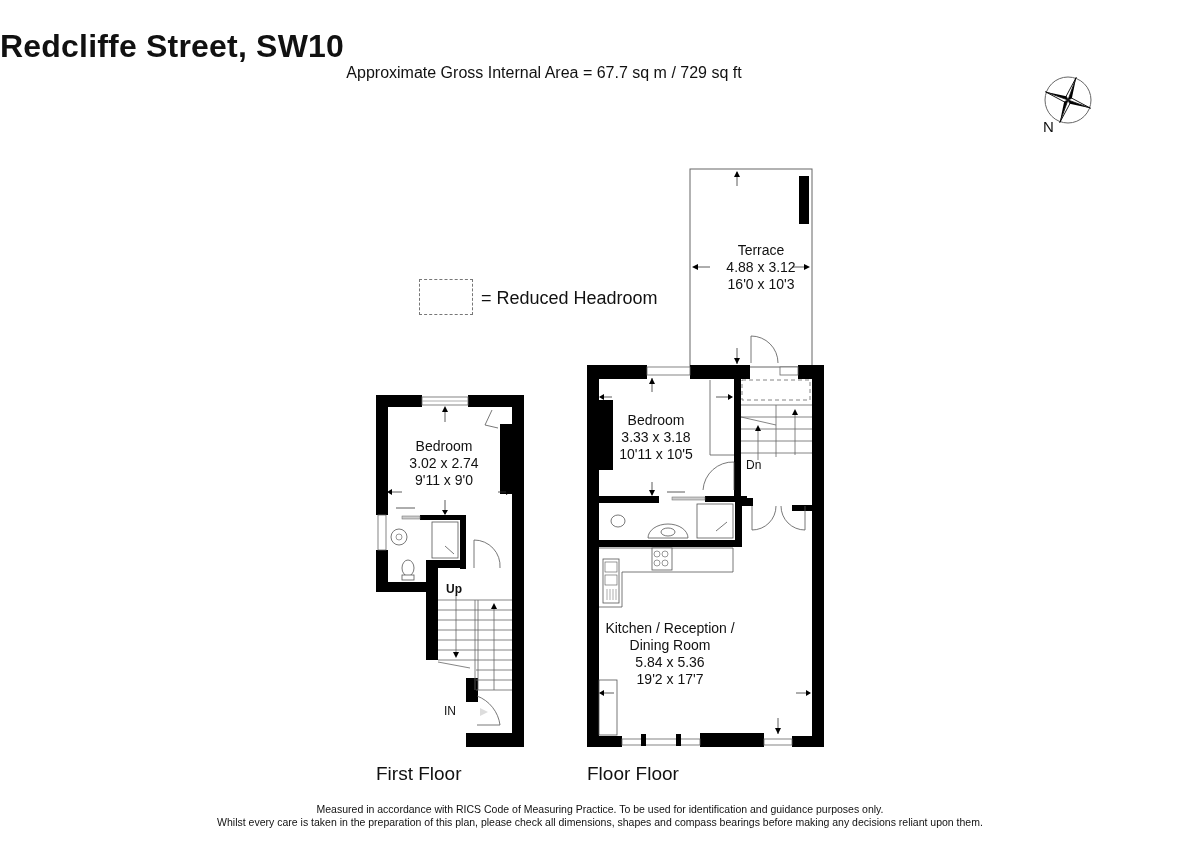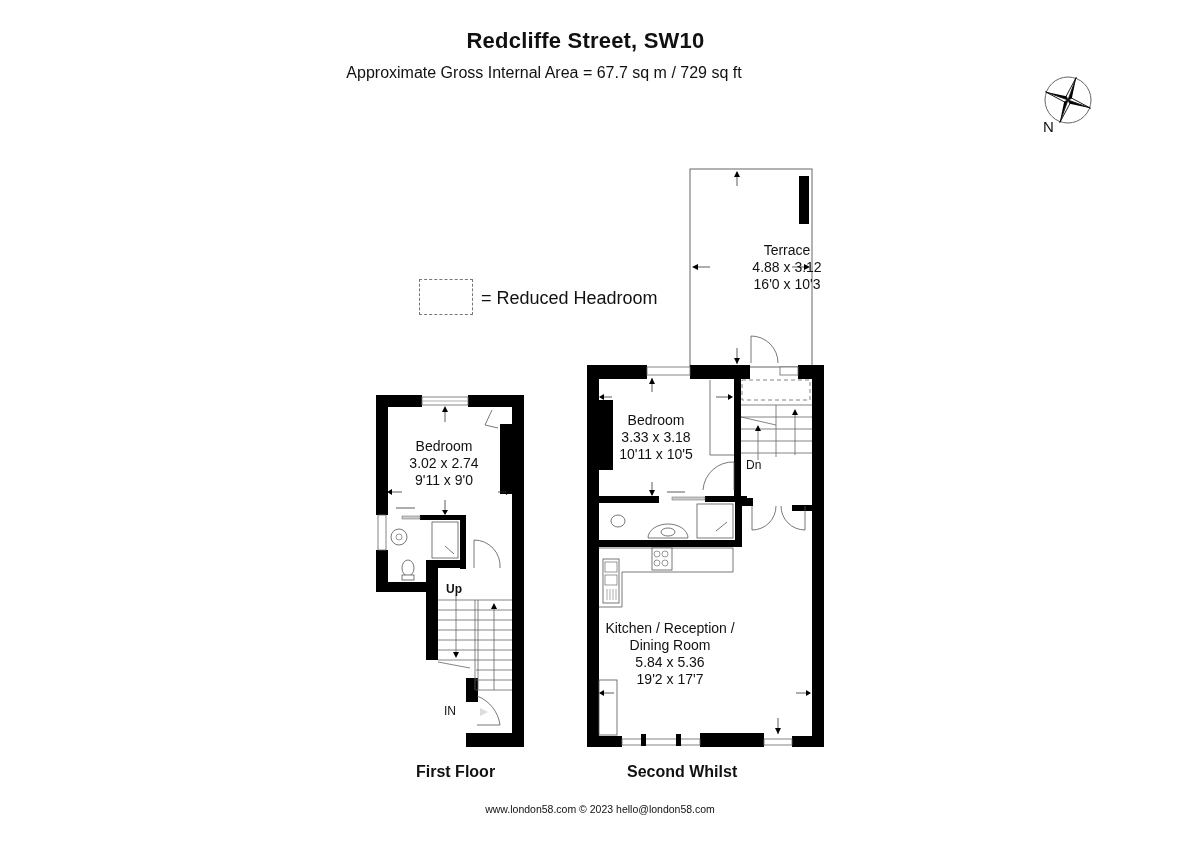--- a/index.html
+++ b/index.html
@@ -1,23 +1,23 @@
 <!DOCTYPE html>
 <html><head>
 <meta charset="utf-8">
 <style>
   html, body { margin: 0; padding: 0; background: #ffffff; }
   body { width: 1200px; height: 864px; position: relative; overflow: hidden; font-family: "Liberation Sans", sans-serif; color: #111; }
   .abs { position: absolute; }
-  .title { left: 0; width: 1171px; top: 28px; text-align: center; font-size: 22px; font-weight: bold; letter-spacing: 0.2px; }
+  .title { left: 0; width: 1171px; top: 28px; text-align: left; font-size: 32px; font-weight: bold; letter-spacing: 0.2px; }
   .subtitle { left: 0; width: 1088px; top: 63px; text-align: center; font-size: 16px; line-height: 20px; }
   .legend-box { left: 419px; top: 279px; width: 54px; height: 36px; border: 1px dashed #777; box-sizing: border-box; }
   .legend-text { left: 481px; top: 288px; font-size: 18px; }
   .room-label { text-align: center; font-size: 14px; line-height: 17px; }
-  .floor-label { font-size: 16px; font-weight: bold; margin-left: 40px; }
+  .floor-label { font-size: 19px; font-weight: normal; }
   .footer { left: 0; width: 1200px; top: 803px; text-align: center; font-size: 10.5px; line-height: 12.5px; }
   .small-label { font-size: 12px; }
   svg { position: absolute; left: 0; top: 0; }
 </style>
 </head>
 <body>
 
 <div class="abs title">Redcliffe Street, SW10</div>
 <div class="abs subtitle">
   <div>Approximate Gross Internal Area = 67.7 sq m / 729 sq ft</div>
@@ -238,36 +238,37 @@
 </svg>
 
 <div class="abs room-label" style="left:388px; top:438px; width:112px;">
   <div>Bedroom</div>
   <div>3.02 x 2.74</div>
   <div>9'11 x 9'0</div>
 </div>
 <div class="abs small-label" style="left:446px; top:582px;font-weight:bold;">Up</div>
 <div class="abs small-label" style="left:444px; top:704px;">IN</div>
 
-<div class="abs room-label" style="left:716px; top:242px; width:142px;">
+<div class="abs room-label" style="left:690px; top:242px; width:142px;">
   <div>Terrace</div>
   <div>4.88 x 3.12</div>
   <div>16'0 x 10'3</div>
 </div>
 <div class="abs room-label" style="left:610px; top:412px; width:92px;">
   <div>Bedroom</div>
   <div>3.33 x 3.18</div>
   <div>10'11 x 10'5</div>
 </div>
 <div class="abs small-label" style="left:746px; top:458px;">Dn</div>
 <div class="abs room-label" style="left:595px; top:620px; width:150px;">
   <div>Kitchen / Reception /</div>
   <div>Dining Room</div>
   <div>5.84 x 5.36</div>
   <div>19'2 x 17'7</div>
 </div>
 
 <div class="abs floor-label" style="left:376px; top:763px;">First Floor</div>
-<div class="abs floor-label" style="left:587px; top:763px;">Second Whilst</div>
+<div class="abs floor-label" style="left:587px; top:763px;">Floor Floor</div>
 
 <div class="abs footer">
-  <div>www.london58.com © 2023 hello@london58.com</div>
+  <div>Measured in accordance with RICS Code of Measuring Practice. To be used for identification and guidance purposes only.</div>
+  <div>Whilst every care is taken in the preparation of this plan, please check all dimensions, shapes and compass bearings before making any decisions reliant upon them.</div>
 </div>
 
 </body></html>

